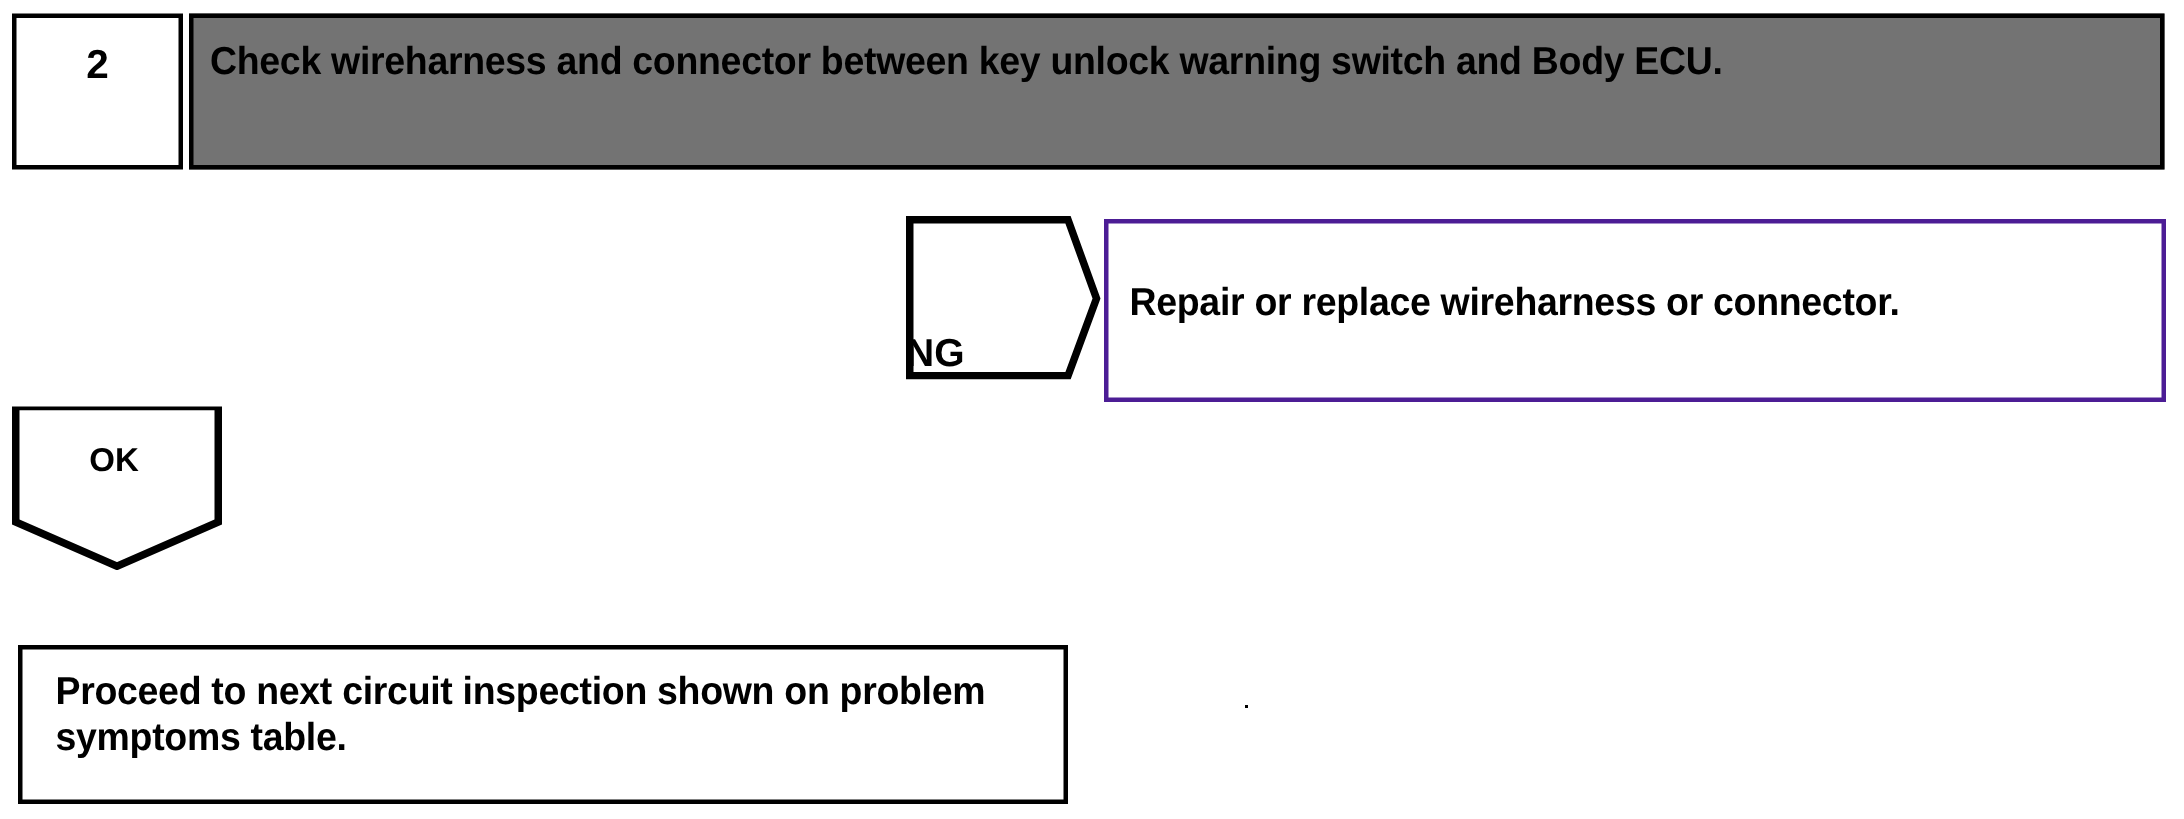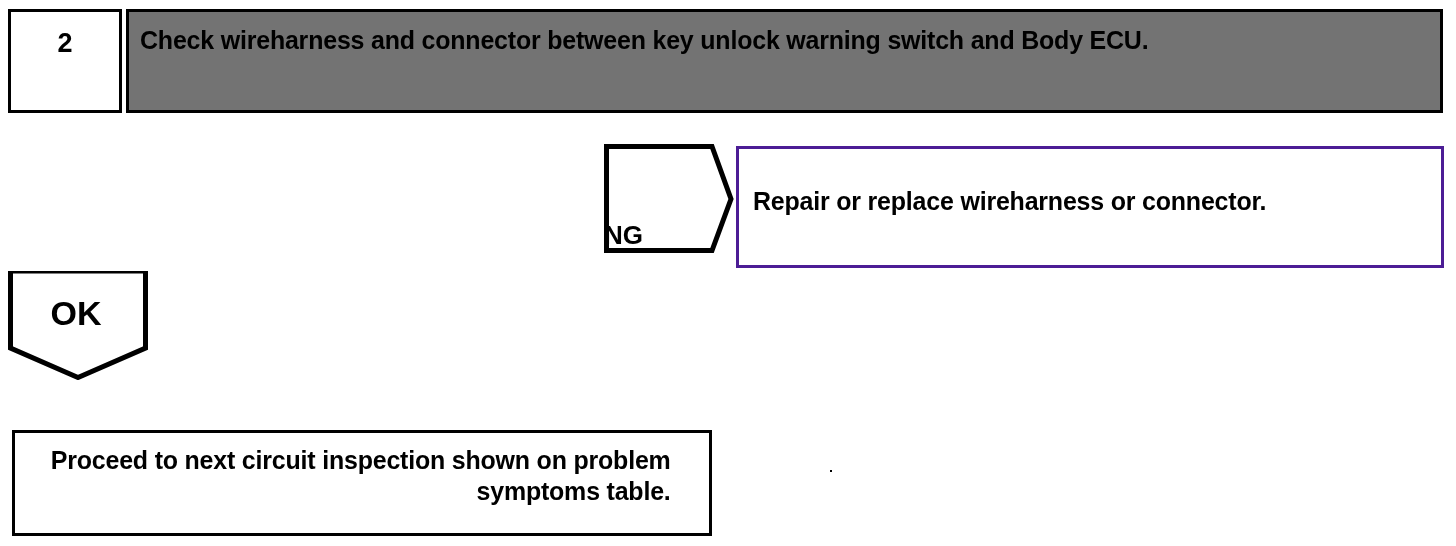--- a/index.html
+++ b/index.html
@@ -128,37 +128,36 @@
     width: 140px;
     height: 109px;
   }
   .ok-arrow svg { display: block; }
   .ok-label {
     position: absolute;
     left: 8px;
     top: 296px;
     width: 136px;
     text-align: center;
-    font-size: 34px;
+    font-size: 22px;
     font-weight: bold;
     line-height: 1;
     letter-spacing: 0px;
   }
 
   
   .proceed-box {
     position: absolute;
     left: 12px;
     top: 430px;
     width: 700px;
     height: 106px;
     box-sizing: border-box;
     border: 3px solid #000000;
     background: #ffffff;
-    text-align: right;
   }
   .proceed-text {
     position: absolute;
     left: 22px;
     top: 12px;
     width: 660px;
     font-size: 26px;
     font-weight: bold;
     line-height: 31px;
     letter-spacing: -0.2px;

